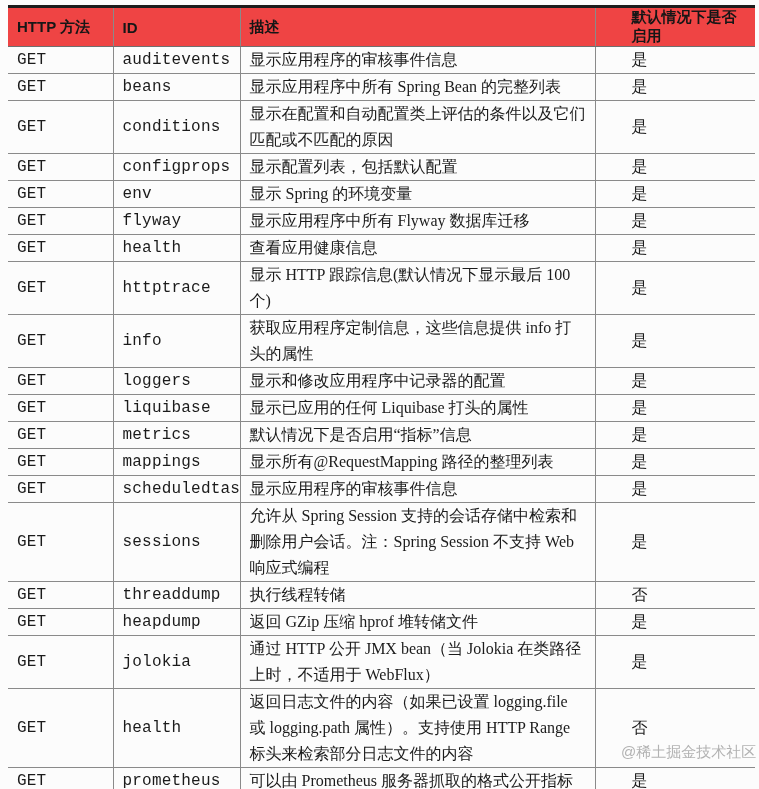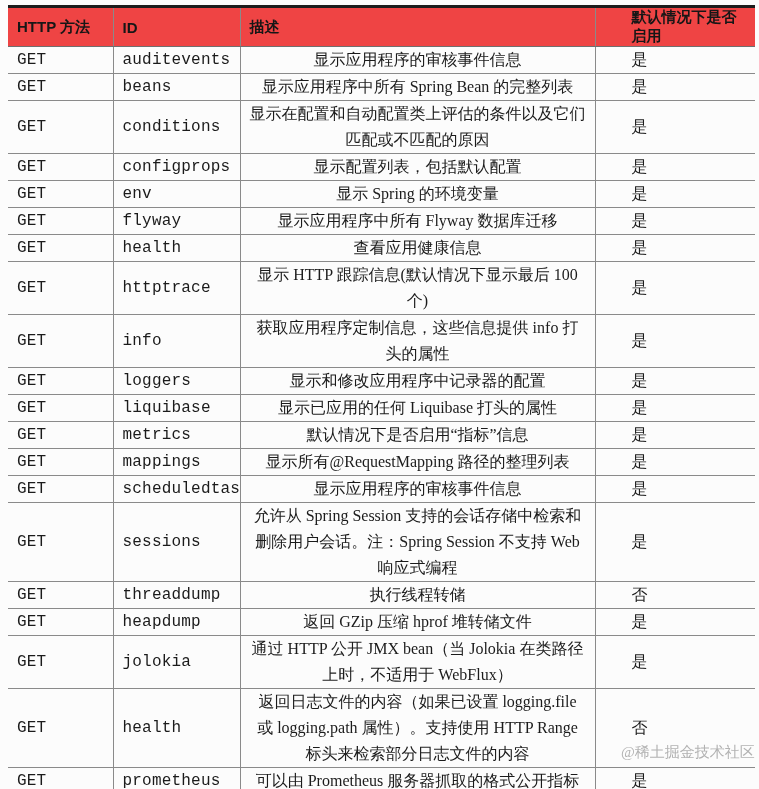--- a/index.html
+++ b/index.html
@@ -49,27 +49,27 @@
     background: #ef4444;
     border-bottom: 1px solid #6f6f6f;
     color: #161616;
   }
   tbody td {
     font-size: 16px;
     line-height: 26px;
     height: 24px;
   }
   td.cell-method, td.cell-id { letter-spacing: 0.2px; font-family: Liberation Mono, monospace; }
-  td.cell-desc { line-height: 26px; text-align: center; }
+  td.cell-desc { line-height: 26px; }
 
   .watermark {
     position: absolute;
     left: 621px;
     top: 743px;
-    font-family: Liberation Serif, serif;
+    font-family: Liberation Sans, sans-serif;
     font-size: 15px;
     color: #b2b2b2;
     white-space: nowrap;
     pointer-events: none;
     text-align: center;
   }
 </style>
 </head>
 <body>
 

